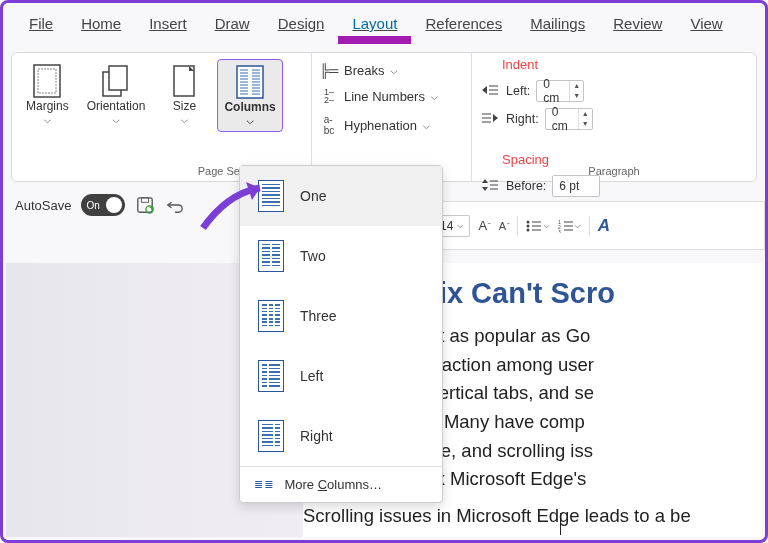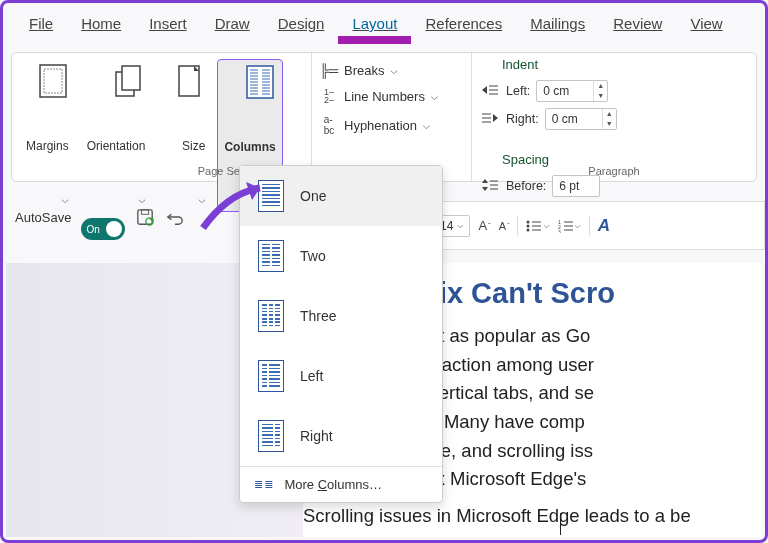--- a/index.html
+++ b/index.html
@@ -7,42 +7,42 @@
 
 .menubar { display: flex; gap: 0; padding: 8px 12px 4px; font-size: 15px; color: #444; text-decoration: underline; }
 .menubar .tab { padding: 4px 14px; cursor: pointer; }
 .menubar .tab.active { color: #0369a1; border-bottom: 8px solid #a21caf; font-weight: 500; }
 
 .ribbon { background: #fff; border: 1px solid #d8d8d8; border-radius: 6px; margin: 4px 8px 8px; display: flex; height: 130px; position: relative; }
 .rgroup { border-right: 1px solid #e0e0e0; padding: 6px 8px 2px; display: flex; flex-direction: column; position: relative; }
 .rgroup-label { font-size: 11px; color: #666; text-align: center; position: absolute; bottom: 4px; left: 0; right: 0; }
 
 .bigbtns { display: flex; gap: 6px; }
-.bigbtn { display: flex; flex-direction: column; align-items: flex-end; padding: 4px 6px; font-size: 12px; color: #333; border-radius: 4px; min-width: 54px; gap: 40px; }
+.bigbtn { display: flex; flex-direction: column; align-items: center; padding: 4px 6px; font-size: 12px; color: #333; border-radius: 4px; min-width: 54px; }
 .bigbtn.active { background: #eaeaea; border: 1px solid #8b5cf6; font-weight: bold; }
 .bigbtn .icon { width: 32px; height: 36px; display: flex; align-items: center; justify-content: center; }
 .chev { font-size: 9px; color: #555; margin-top: 2px; }
 
 .smallrows { display: flex; flex-direction: column; gap: 10px; padding-top: 4px; }
 .smallrow { display: flex; align-items: center; gap: 6px; font-size: 13px; color: #333; }
 .smallrow .si { width: 18px; display: flex; justify-content: center; color: #444; }
 
 .indent-spacing { flex: 1; display: flex; padding: 4px 10px 18px; gap: 22px; }
 .iscol { display: flex; flex-direction: column; gap: 6px; }
-.iscol .hdr { font-size: 13px; color: #14532d; margin-bottom: 2px; padding-left: 20px; }
+.iscol .hdr { font-size: 13px; color: #ef4444; margin-bottom: 2px; padding-left: 20px; }
 .isrow { display: flex; align-items: center; gap: 6px; font-size: 12.5px; color: #333; }
 .isrow .ic { width: 18px; height: 14px; display: flex; }
-.spin { border: 1px solid #c4c4c4; background: #fff; display: flex; align-items: center; height: 22px; width: 72px; border-radius: 2px; }
+.spin { border: 1px solid #c4c4c4; background: #fff; display: flex; align-items: center; height: 22px; width: 48px; border-radius: 2px; }
 .spin span { flex: 1; padding: 0 6px; font-size: 12px; }
 .spin .arrows { width: 14px; display: flex; flex-direction: column; border-left: 1px solid #ddd; }
 .spin .arrows i { height: 10px; font-size: 7px; color: #555; text-align: center; font-style: normal; line-height: 10px; }
 .spin.sm { width: 48px; }
 
 .qat { display: flex; align-items: center; gap: 10px; padding: 4px 12px 8px; font-size: 13px; color: #333; }
-.toggle { background: #0f766e; border-radius: 12px; width: 44px; height: 22px; position: relative; display: flex; align-items: center; margin-top: 24px; }
+.toggle { background: #404040; border-radius: 12px; width: 44px; height: 22px; position: relative; display: flex; align-items: center; }
 .toggle .lbl { color: #fff; font-size: 10px; padding-left: 5px; }
 .toggle .knob { width: 16px; height: 16px; background: #fff; border-radius: 50%; position: absolute; right: 3px; }
 .qic { width: 20px; height: 20px; display: flex; align-items: center; justify-content: center; color: #555; }
 .qic svg { width: 18px; height: 18px; }
 
 .dropdown { position: absolute; left: 236px; top: 162px; width: 204px; background: #fff; border: 1px solid #ccc; border-radius: 4px; box-shadow: 0 4px 12px rgba(0,0,0,0.15); z-index: 5; }
 .dd-item { display: flex; align-items: center; gap: 16px; padding: 14px 18px; font-size: 14px; color: #333; }
 .dd-item.hover { background: #f0f0f0; }
 .dd-item .dicon { width: 26px; height: 32px; border: 1.5px solid #2b579a; background: #fff; display: flex; padding: 3px; gap: 2px; }
 .dd-item .dicon .col { flex: 1; background: repeating-linear-gradient(to bottom, #3b6db5 0 1.5px, transparent 1.5px 3.5px); }

